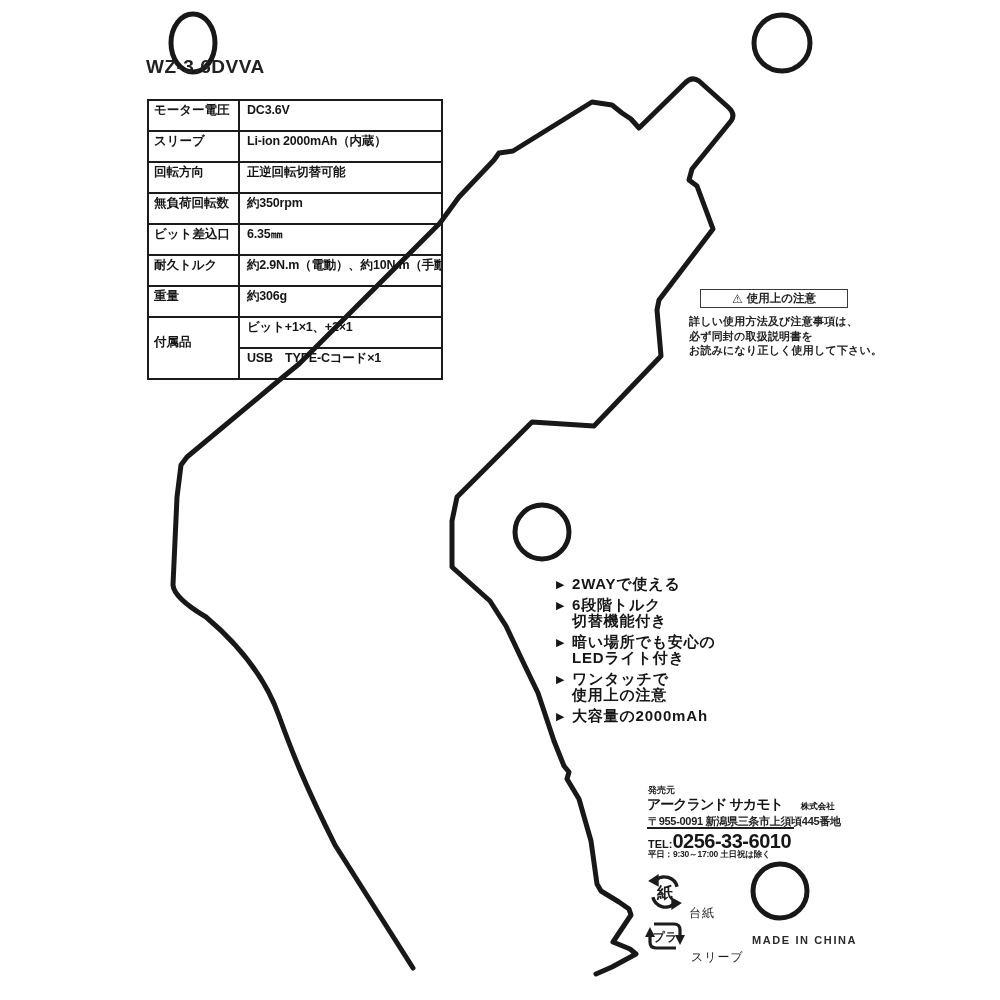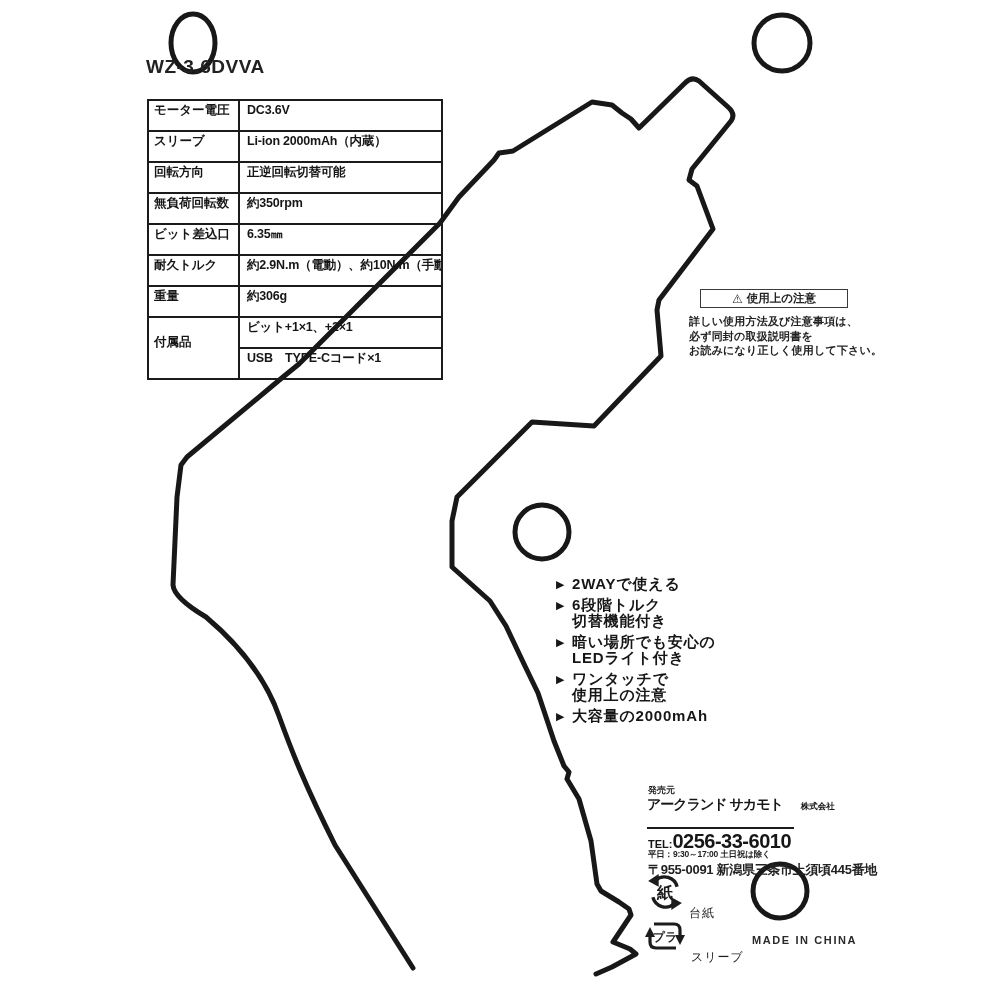--- a/index.html
+++ b/index.html
@@ -39,21 +39,21 @@
   .features{left:556px;top:576px;}
   .feature{margin-bottom:5px;}
   .f-line{display:flex;align-items:flex-start;font-size:15px;font-weight:bold;line-height:16px;letter-spacing:.8px;color:#161616;}
   .f-line .blt{width:16px;font-size:11px;line-height:16px;letter-spacing:0;}
   .f-line.cont .blt{visibility:hidden;}
 
   
   .dist-label{left:648px;top:784px;font-size:9px;font-weight:bold;color:#222;text-align:center;}
   .dist-company{left:647px;top:796px;font-size:14px;font-weight:bold;letter-spacing:-1px;color:#161616;white-space:nowrap;}
   .dist-company .suffix{font-size:8.5px;font-weight:bold;letter-spacing:0;margin-left:18px;}
-  .dist-address{left:648px;top:814px;font-size:13px;font-weight:bold;letter-spacing:-0.3px;color:#222;white-space:nowrap;margin-top:47px;}
+  .dist-address{left:648px;top:814px;font-size:11px;font-weight:bold;letter-spacing:-0.3px;color:#222;white-space:nowrap;}
   .dist-rule{left:647px;top:827px;width:147px;height:2px;background:#1c1c1c;}
   .dist-tel{left:648px;top:830px;white-space:nowrap;color:#161616;}
   .dist-tel .tel-label{font-size:11px;font-weight:bold;}
   .dist-tel .tel-num{font-size:20px;font-weight:bold;letter-spacing:-0.5px;}
   .dist-hours{left:648px;top:849px;font-size:8.5px;font-weight:bold;color:#222;letter-spacing:-0.2px;}
 
   
   .mark-row{display:flex;align-items:center;gap:5px;}
   .paper-mark-wrap{left:646px;top:861px;}
   .plastic-mark-wrap{left:644px;top:905px;}

